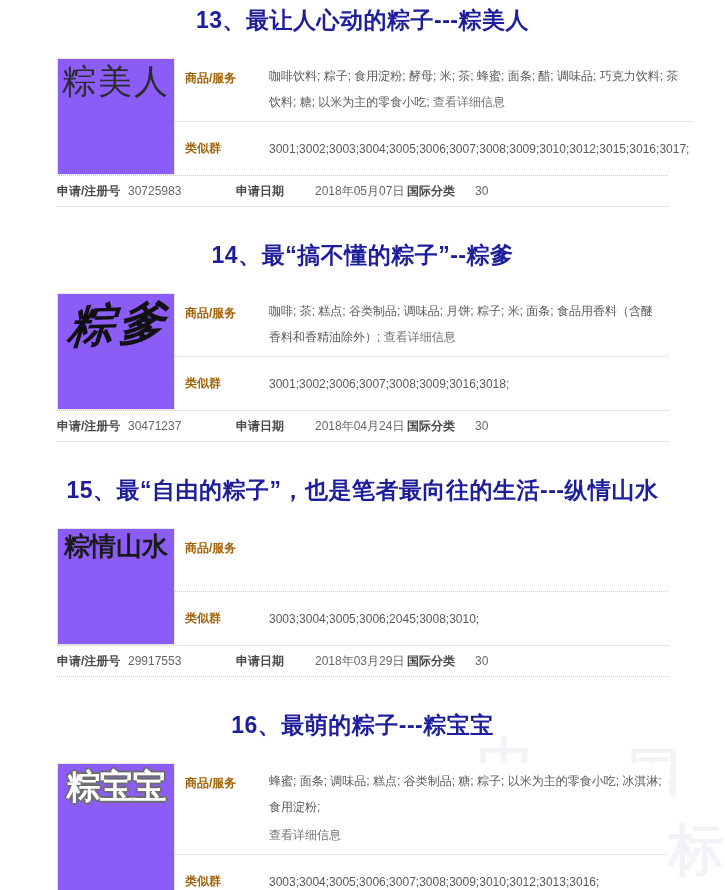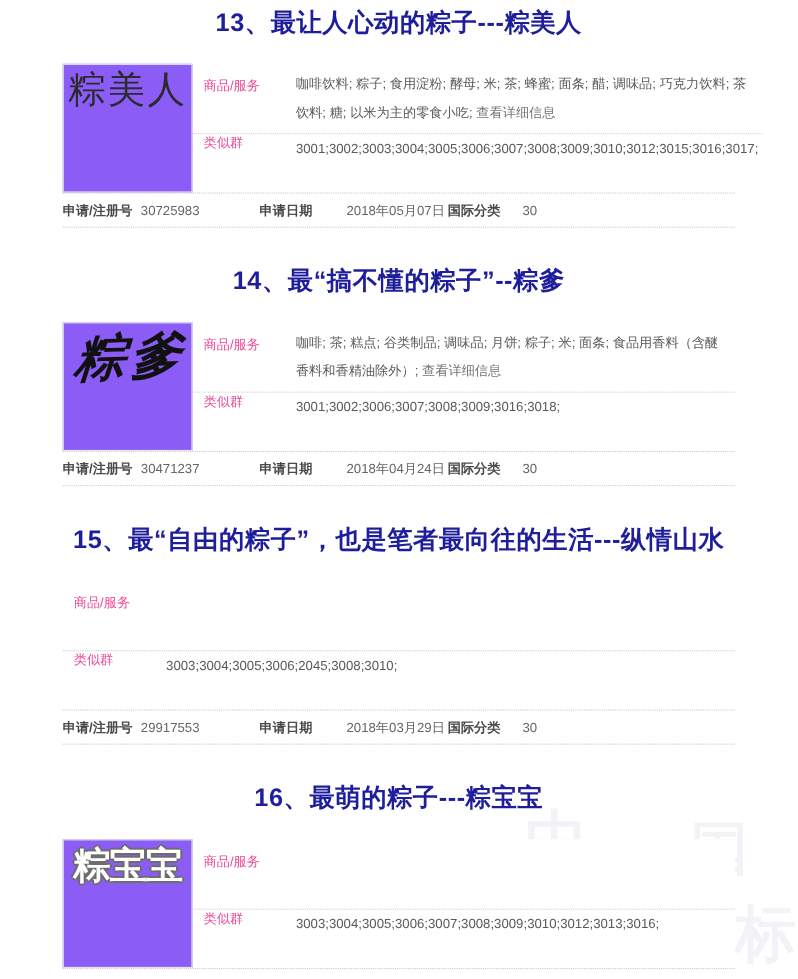--- a/index.html
+++ b/index.html
@@ -21,22 +21,22 @@
 
   .tm-table{font-size:12px;background:#fff;}
   .tm-top{display:flex;min-height:112px;border-bottom:1px dotted #c9c9c9;box-sizing:border-box;}
   .tm-logo{
     width:118px;box-sizing:border-box;border:1px solid #e6e6e6;background:#8b5cf6;
     display:flex;justify-content:center;overflow:hidden;flex:none;
   }
   .tm-rows{flex:1;display:flex;flex-direction:column;}
   .tm-row{display:flex;}
   .goods-row{flex:1;border-bottom:1px dotted #d0d0d0;padding:5px 0 6px 0;min-height:52px;}
-  .group-row{height:53px;align-items:flex-start;}
-  .tm-label{width:72px;padding-left:10px;font-weight:normal;color:#ec4899;flex:none;}
+  .group-row{height:53px;align-items:center;}
+  .tm-label{width:72px;padding-left:10px;font-weight:bold;color:#a16207;flex:none;}
   .goods-row .tm-label{padding-top:7px;}
   .tm-value{flex:1;padding-left:12px;padding-right:4px;line-height:26px;color:#595959;}
   .detail-link{color:#737373;text-decoration:none;cursor:pointer;}
   .link-block .detail-link{display:block;margin-top:2px;}
 
   .tm-bottom{
     display:flex;align-items:center;height:30px;
     border-bottom:1px dotted #c9c9c9;color:#666;
   }
   .tm-bottom > span{white-space:nowrap;overflow:hidden;}
@@ -149,20 +149,23 @@
         <span>国际分类</span>
         <span>30</span>
       </div>
     </div>
   </div>
 
   <div class="sec">
     <h2 class="sec-title">15、最“自由的粽子”，也是笔者最向往的生活---纵情山水</h2>
     <div class="tm-table">
       <div class="tm-top">
+        <div class="tm-logo logo-kai">
+          <span>粽情山水</span>
+        </div>
         <div class="tm-rows">
           <div class="tm-row goods-row">
             <div class="tm-label">商品/服务</div>
           </div>
           <div class="tm-row group-row">
             <div class="tm-label">类似群</div>
             <div class="tm-value">3003;3004;3005;3006;2045;3008;3010;</div>
           </div>
         </div>
       </div>
@@ -180,20 +183,24 @@
   <div class="sec">
     <h2 class="sec-title">16、最萌的粽子---粽宝宝</h2>
     <div class="tm-table">
       <div class="tm-top">
         <div class="tm-logo logo-bubble">
           <span>粽宝宝</span>
         </div>
         <div class="tm-rows">
           <div class="tm-row goods-row link-block">
             <div class="tm-label">商品/服务</div>
+            <div class="tm-value">
+              <span>蜂蜜; 面条; 调味品; 糕点; 谷类制品; 糖; 粽子; 以米为主的零食小吃; 冰淇淋; 食用淀粉;</span>
+              <a class="detail-link">查看详细信息</a>
+            </div>
           </div>
           <div class="tm-row group-row">
             <div class="tm-label">类似群</div>
             <div class="tm-value">3003;3004;3005;3006;3007;3008;3009;3010;3012;3013;3016;</div>
           </div>
         </div>
       </div>
 
     </div>
   </div>

